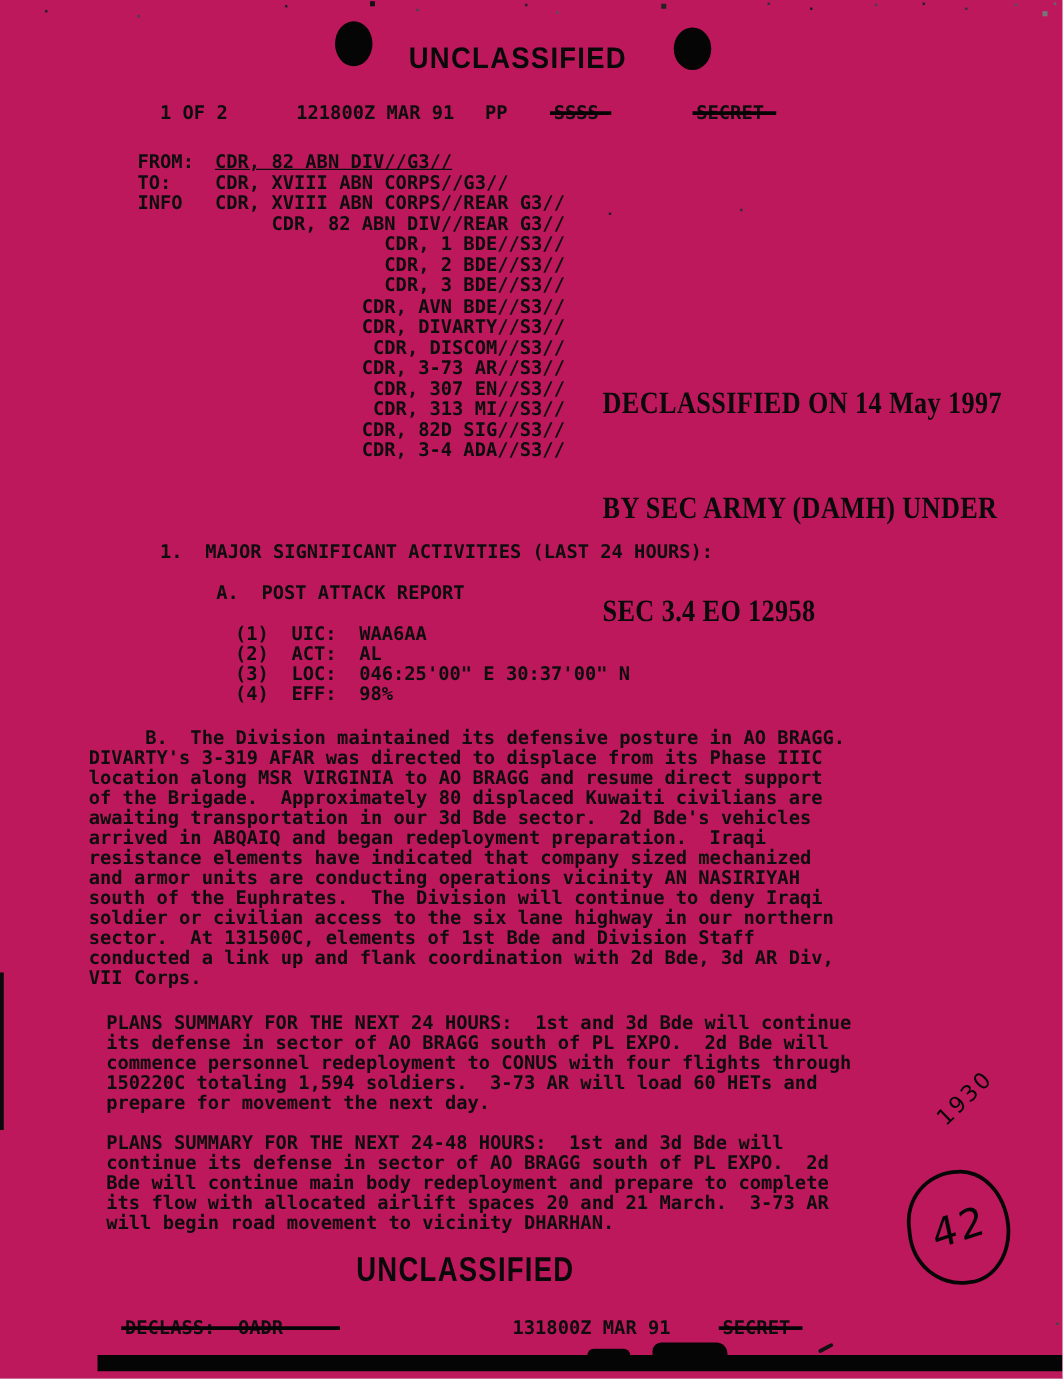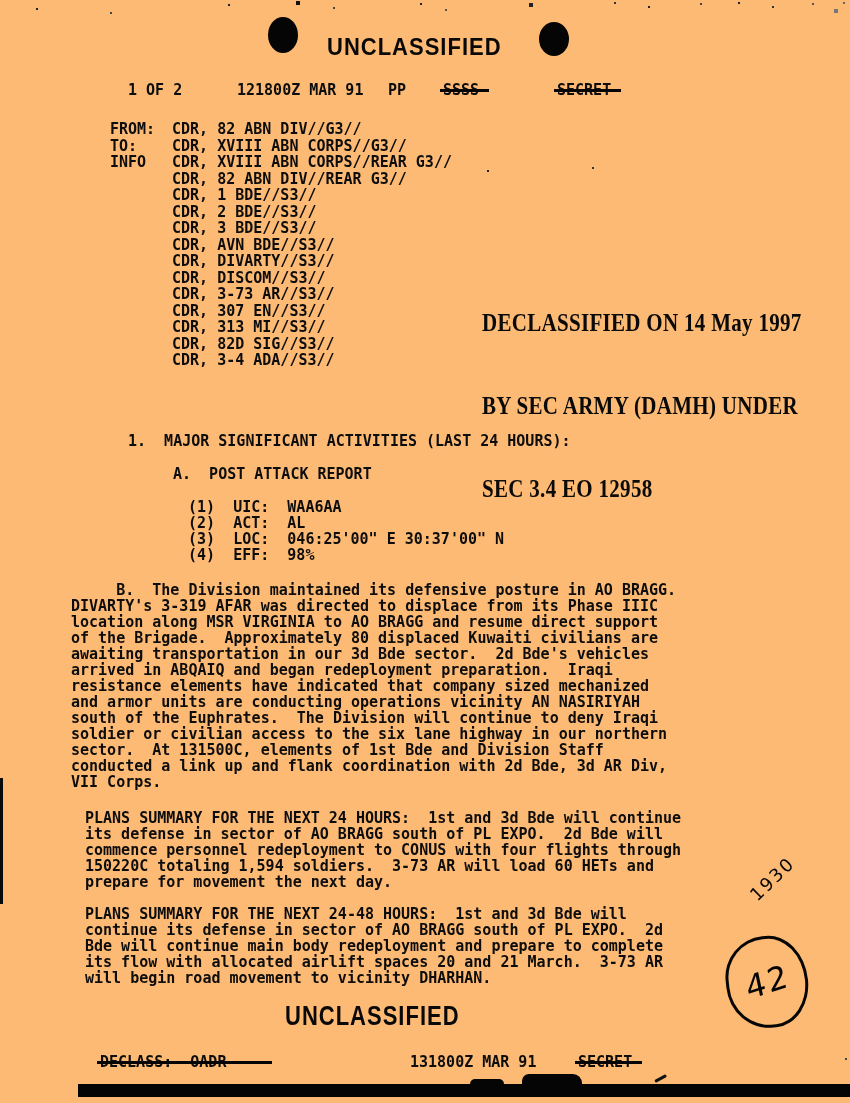--- a/index.html
+++ b/index.html
@@ -1,18 +1,18 @@
 <!DOCTYPE html>
 <html><head>
 <meta charset="utf-8">
 <style>
   html,body { margin:0; padding:0; background:#e8e8e8; }
   .page {
     position:relative; width:850px; height:1103px; margin:0 auto;
-    background:#fdba74; overflow:hidden;
+    background:#be185d; overflow:hidden;
     font-family:"DejaVu Sans Mono", monospace; color:#0d0d0d;
   }
   .abs { position:absolute; }
   .mono {
     position:absolute; font-family:"DejaVu Sans Mono", monospace;
     font-size:15px; font-weight:bold; line-height:16px; white-space:pre;
     color:#0d0d0d; margin:0;
   }
   .banner {
     position:absolute; font-family:"Liberation Sans","DejaVu Sans",sans-serif;
@@ -25,21 +25,21 @@
     content:""; position:absolute; left:-3px; right:-10px; top:45%;
     height:3px; background:#050505;
   }
   .strike-long::after { right:-46px; }
   .stamp {
     position:absolute; left:482px; top:254px;
     font-family:"Liberation Serif","DejaVu Serif",serif; font-weight:bold;
     font-size:21px; line-height:23.5px; color:#0a0a0a; letter-spacing:0.3px;
     transform:scaleY(1.18); transform-origin:left top; white-space:pre;
   }
-  .addr-line { height:16.5px; }
+  .addr-line { height:16.5px;text-align:right; }
   .item-line { height:16px; }
   .hand {
     position:absolute; font-family:"DejaVu Sans",sans-serif; color:#060606;
   }
   .hw-time { left:760px; top:884px; font-size:18px; letter-spacing:2px;
     transform:rotate(-44deg); transform-origin:left bottom; }
   .hw-circle {
     left:726px; top:936px; width:76px; height:86px;
     border:3px solid #060606;
     border-radius:52% 48% 46% 54% / 46% 54% 50% 50%;
@@ -81,21 +81,21 @@
 
   <div class="banner" style="left:327px; top:33px; transform:scaleY(1.08);">UNCLASSIFIED</div>
 
   <div class="mono" style="left:128px; top:82px;">1 OF 2</div>
   <div class="mono" style="left:237px; top:82px;">121800Z MAR 91</div>
   <div class="mono" style="left:388px; top:82px;">PP</div>
   <div class="mono" style="left:443px; top:82px;"><span class="strike">SSSS</span></div>
   <div class="mono" style="left:557px; top:82px;"><span class="strike">SECRET</span></div>
 
   <div class="mono" style="left:110px; top:121px; line-height:16.5px;text-align:center;">FROM:</div>
-  <div class="mono" style="left:172px; top:121px; line-height:16.5px;">CDR, 82 ABN DIV//G3//</div>
+  <div class="mono" style="left:172px; top:121px; line-height:16.5px;text-decoration:underline;">CDR, 82 ABN DIV//G3//</div>
 
   <div class="mono" style="left:110px; top:137.5px; line-height:16.5px;">TO:</div>
   <div class="mono" style="left:172px; top:137.5px; line-height:16.5px;">CDR, XVIII ABN CORPS//G3//</div>
 
   <div class="mono" style="left:110px; top:154px; line-height:16.5px;">INFO</div>
   <div class="mono" style="left:172px; top:154px; line-height:16.5px;"><div class="addr-line">CDR, XVIII ABN CORPS//REAR G3//</div><div class="addr-line">CDR, 82 ABN DIV//REAR G3//</div><div class="addr-line">CDR, 1 BDE//S3//</div><div class="addr-line">CDR, 2 BDE//S3//</div><div class="addr-line">CDR, 3 BDE//S3//</div><div class="addr-line">CDR, AVN BDE//S3//</div><div class="addr-line">CDR, DIVARTY//S3//</div><div class="addr-line">CDR, DISCOM//S3//</div><div class="addr-line">CDR, 3-73 AR//S3//</div><div class="addr-line">CDR, 307 EN//S3//</div><div class="addr-line">CDR, 313 MI//S3//</div><div class="addr-line">CDR, 82D SIG//S3//</div><div class="addr-line">CDR, 3-4 ADA//S3//</div></div>
 
   <div class="stamp">
     <div>DECLASSIFIED ON 14 May 1997</div>
     <div>BY SEC ARMY (DAMH) UNDER</div>

